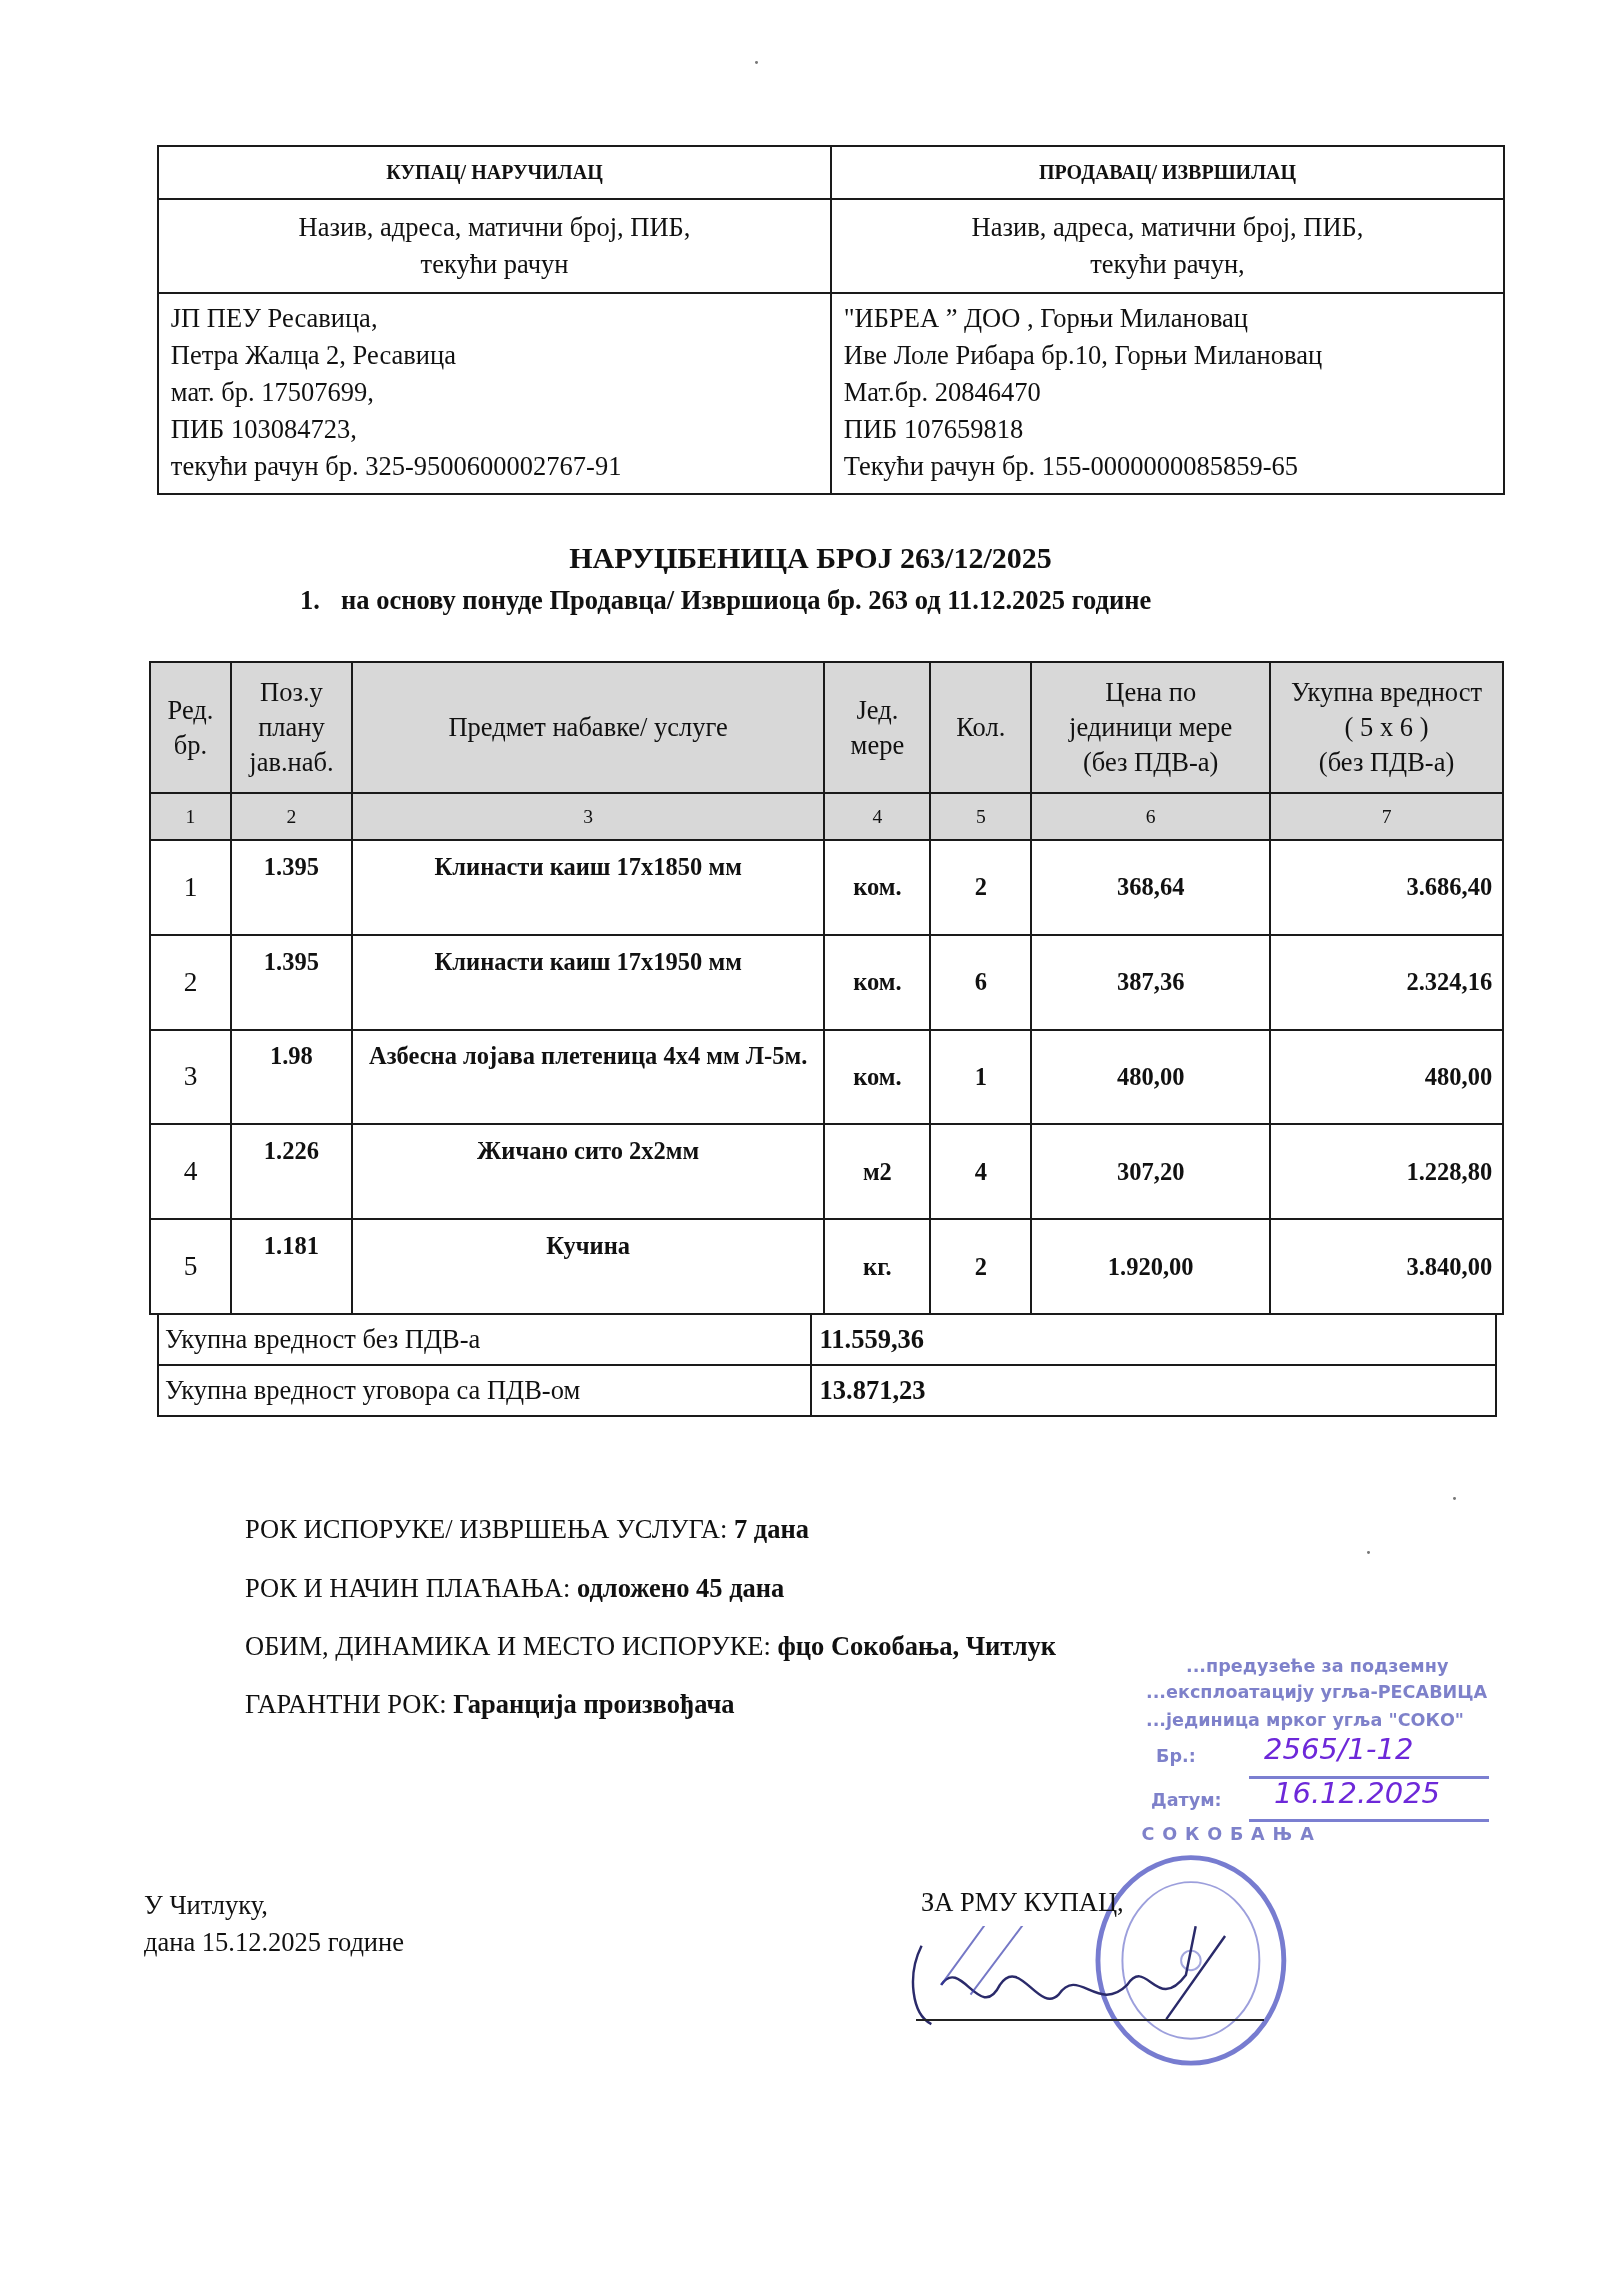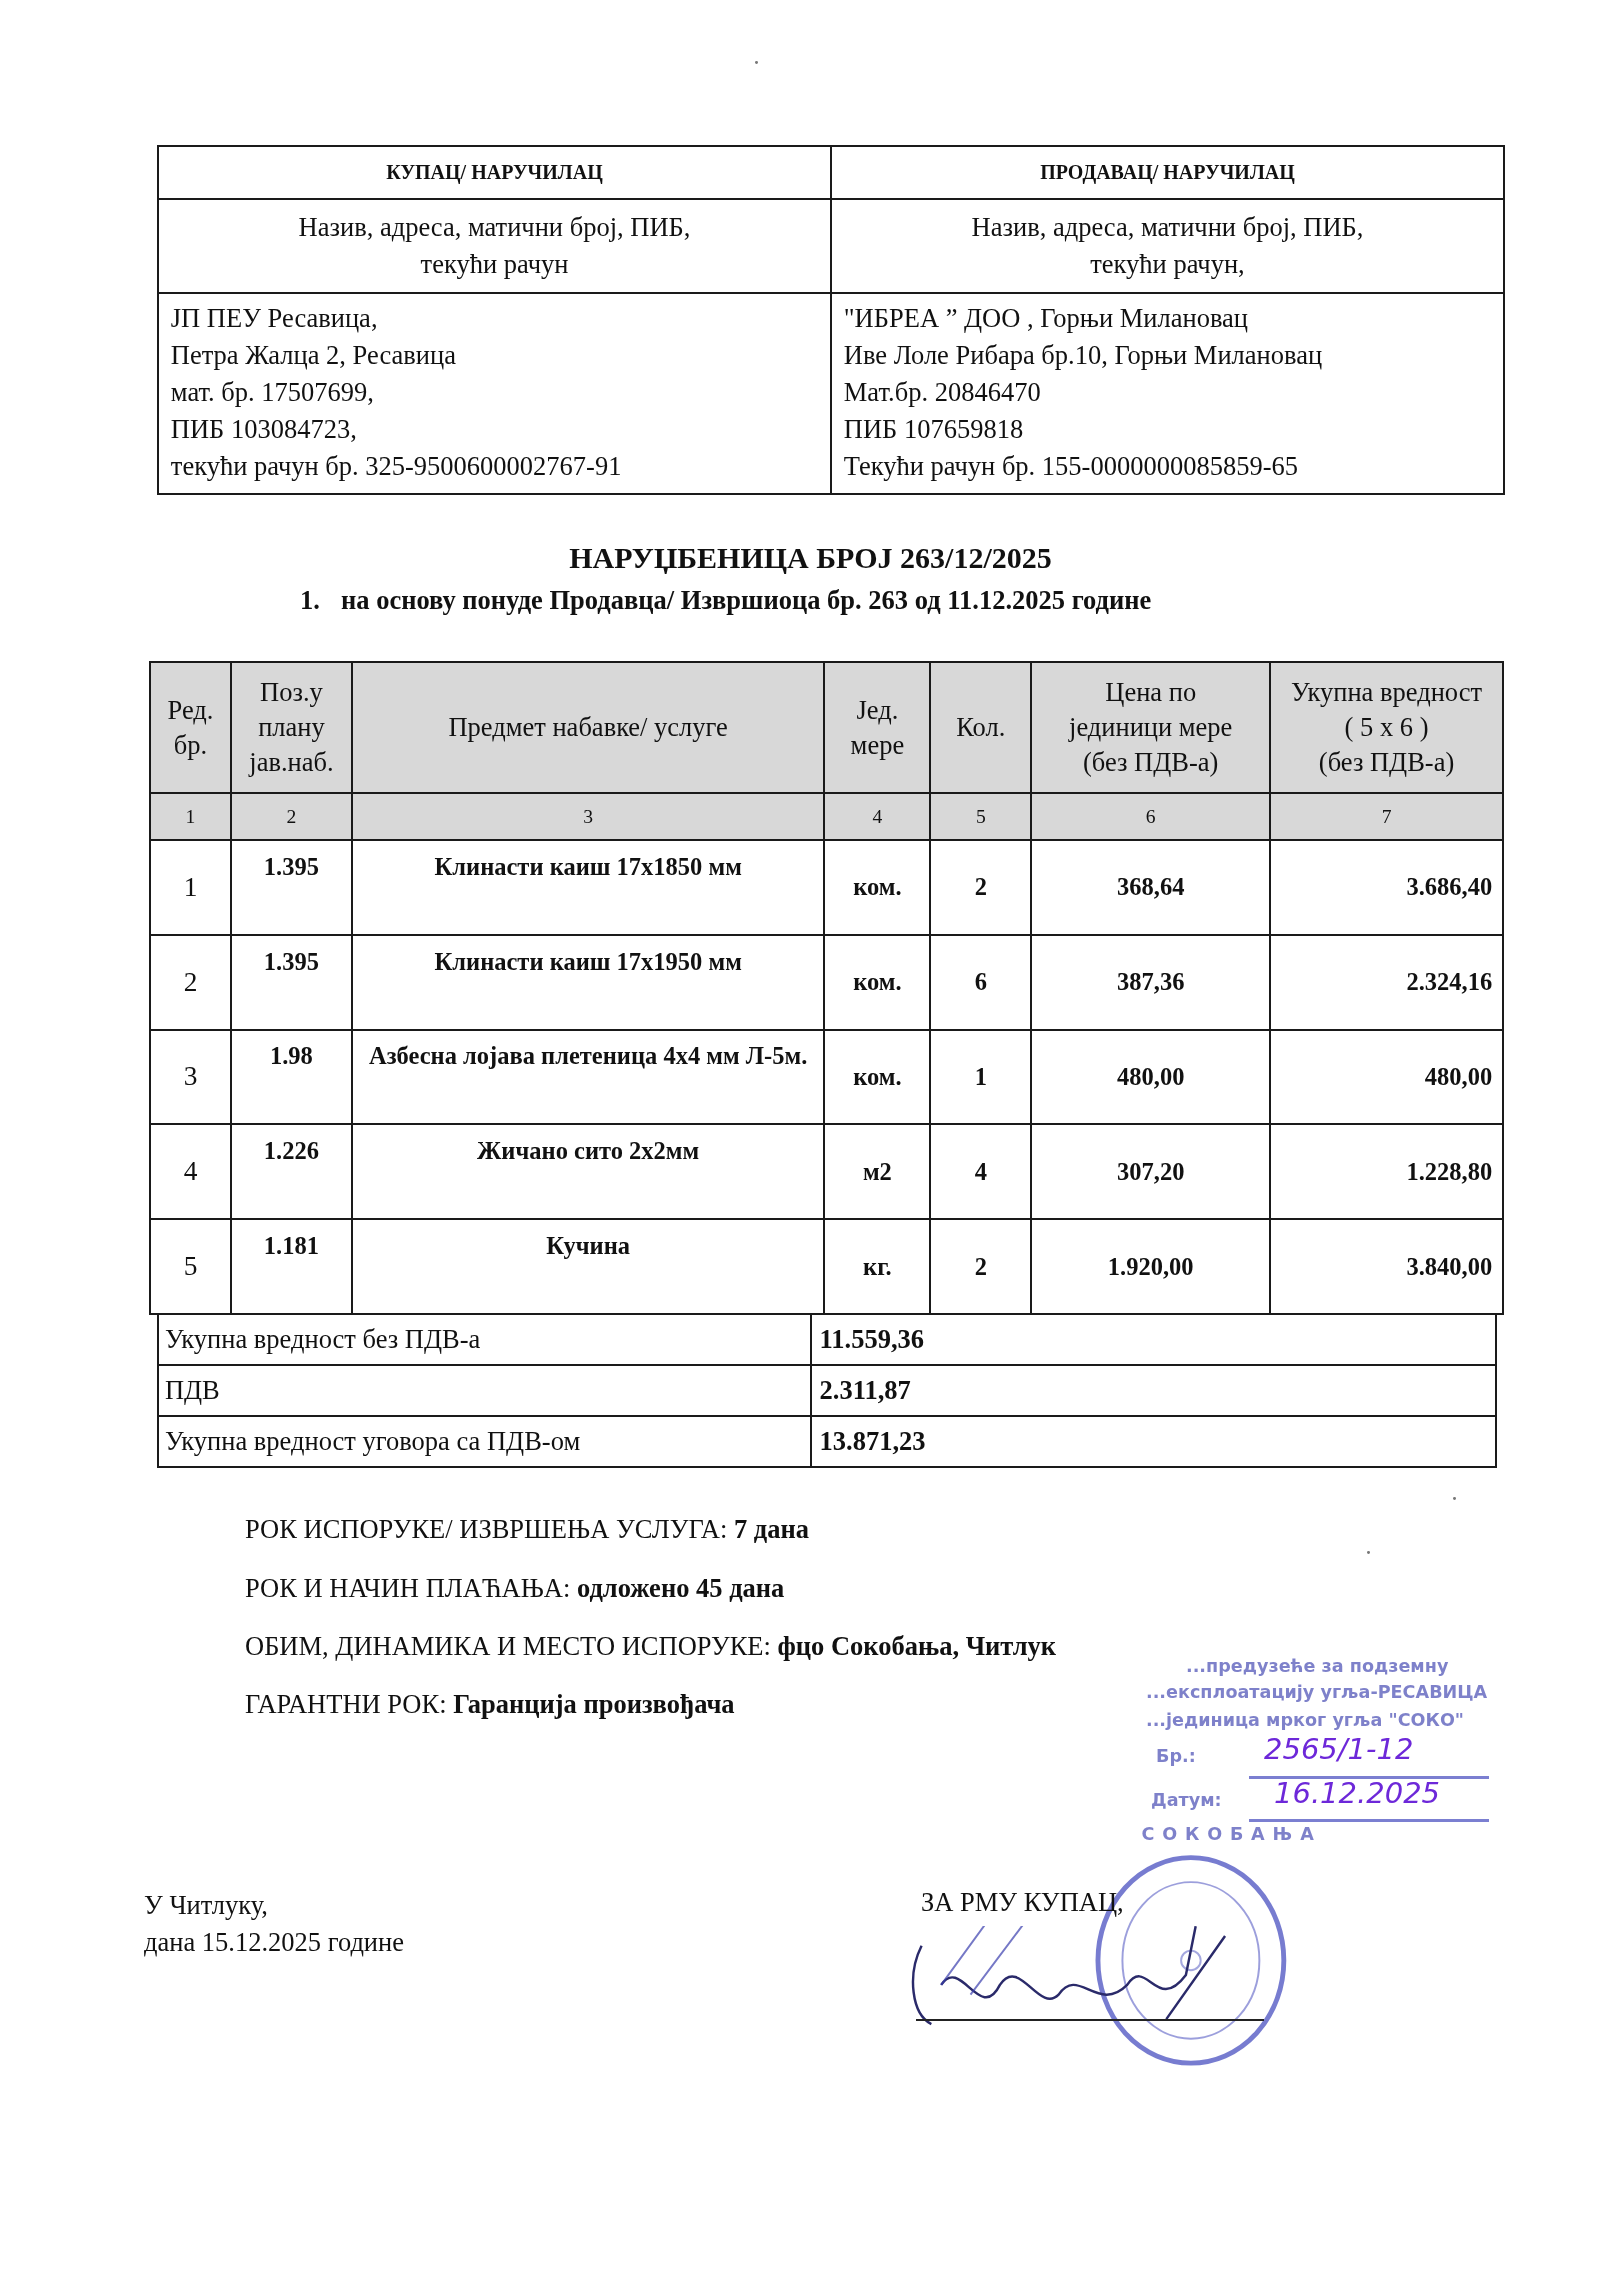--- a/index.html
+++ b/index.html
@@ -63,21 +63,21 @@
 <body>
 
 <span class="dot" style="left:755px;top:61px;"></span>
 <span class="dot" style="left:1453px;top:1497px;"></span>
 <span class="dot" style="left:1367px;top:1551px;"></span>
 
 <table id="parties" class="abs">
   <tbody>
       <tr class="hdr">
     <td class="col">КУПАЦ/ НАРУЧИЛАЦ</td>
-    <td class="col">ПРОДАВАЦ/ НАРУЧИЛАЦ</td>
+    <td class="col">ПРОДАВАЦ/ ИЗВРШИЛАЦ</td>
   </tr>
   <tr class="sub">
     <td>
       <div>Назив,  адреса, матични број, ПИБ,</div>
       <div>текући рачун</div>
     </td>
     <td>
       <div>Назив,  адреса, матични број, ПИБ,</div>
       <div>текући рачун,</div>
     </td>
@@ -207,24 +207,20 @@
     </tbody>
 </table>
 
 <table id="totals" class="abs">
   <tbody id="totals-body">
       <tr>
         <td class="lbl">Укупна вредност без ПДВ-а</td>
         <td class="val">11.559,36</td>
       </tr>
       <tr>
-        <td class="lbl">ПДВ</td>
-        <td class="val">2.311,87</td>
-      </tr>
-      <tr>
         <td class="lbl">Укупна вредност уговора са ПДВ-ом</td>
         <td class="val">13.871,23</td>
       </tr>
     </tbody>
 </table>
 
 <div class="abs term" style="top:1514px;"><span>РОК ИСПОРУКЕ/ ИЗВРШЕЊА УСЛУГА: </span><b>7 дана</b></div>
 <div class="abs term" style="top:1573px;"><span>РОК И НАЧИН ПЛАЋАЊА: </span><b>одложено 45 дана</b></div>
 <div class="abs term" style="top:1631px;"><span>ОБИМ, ДИНАМИКА И МЕСТО ИСПОРУКЕ: </span><b>фцо Сокобања, Читлук</b></div>
 <div class="abs term" style="top:1689px;"><span>ГАРАНТНИ РОК: </span><b>Гаранција произвођача</b></div>

